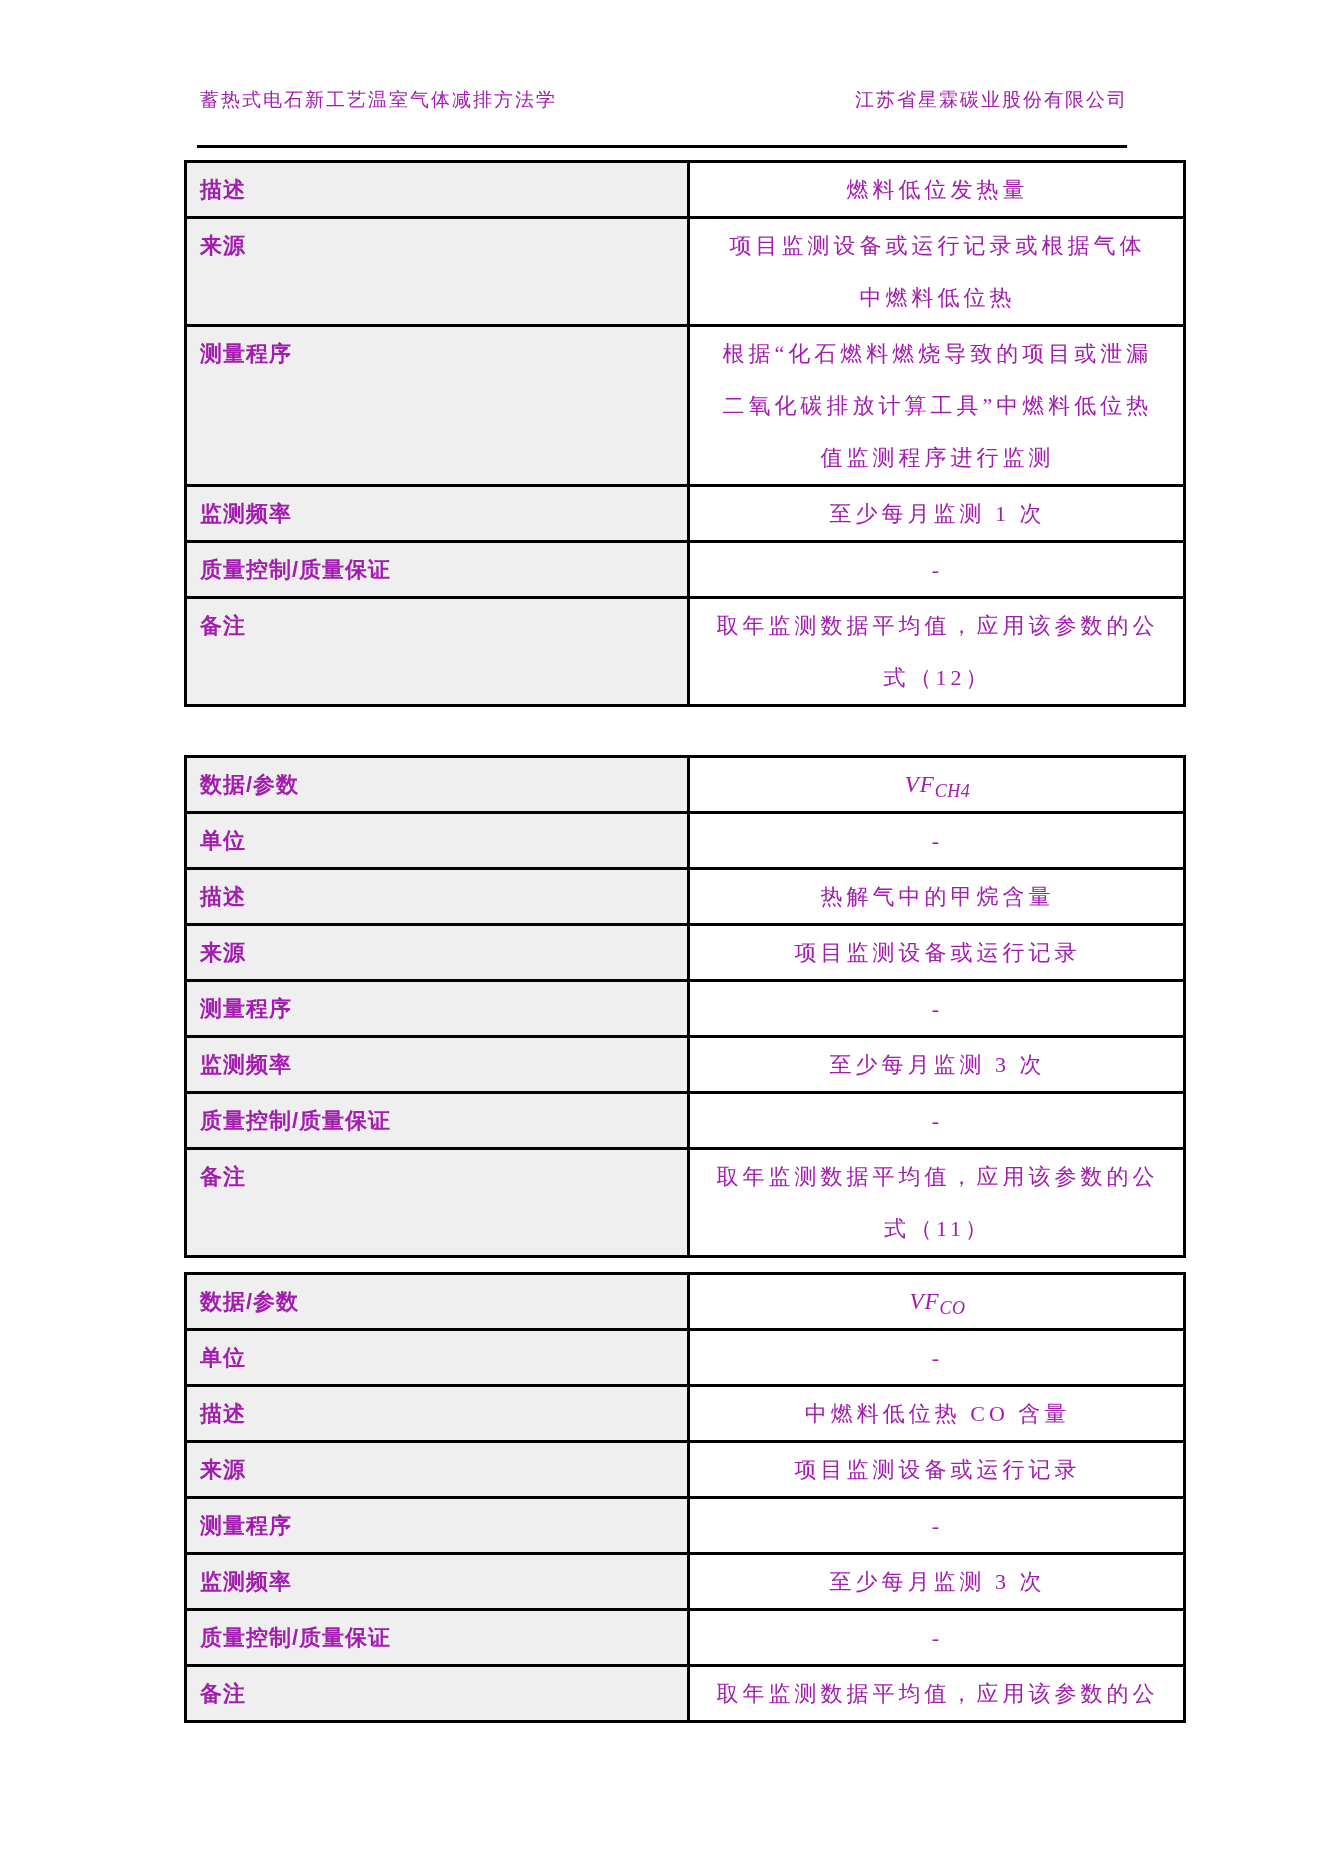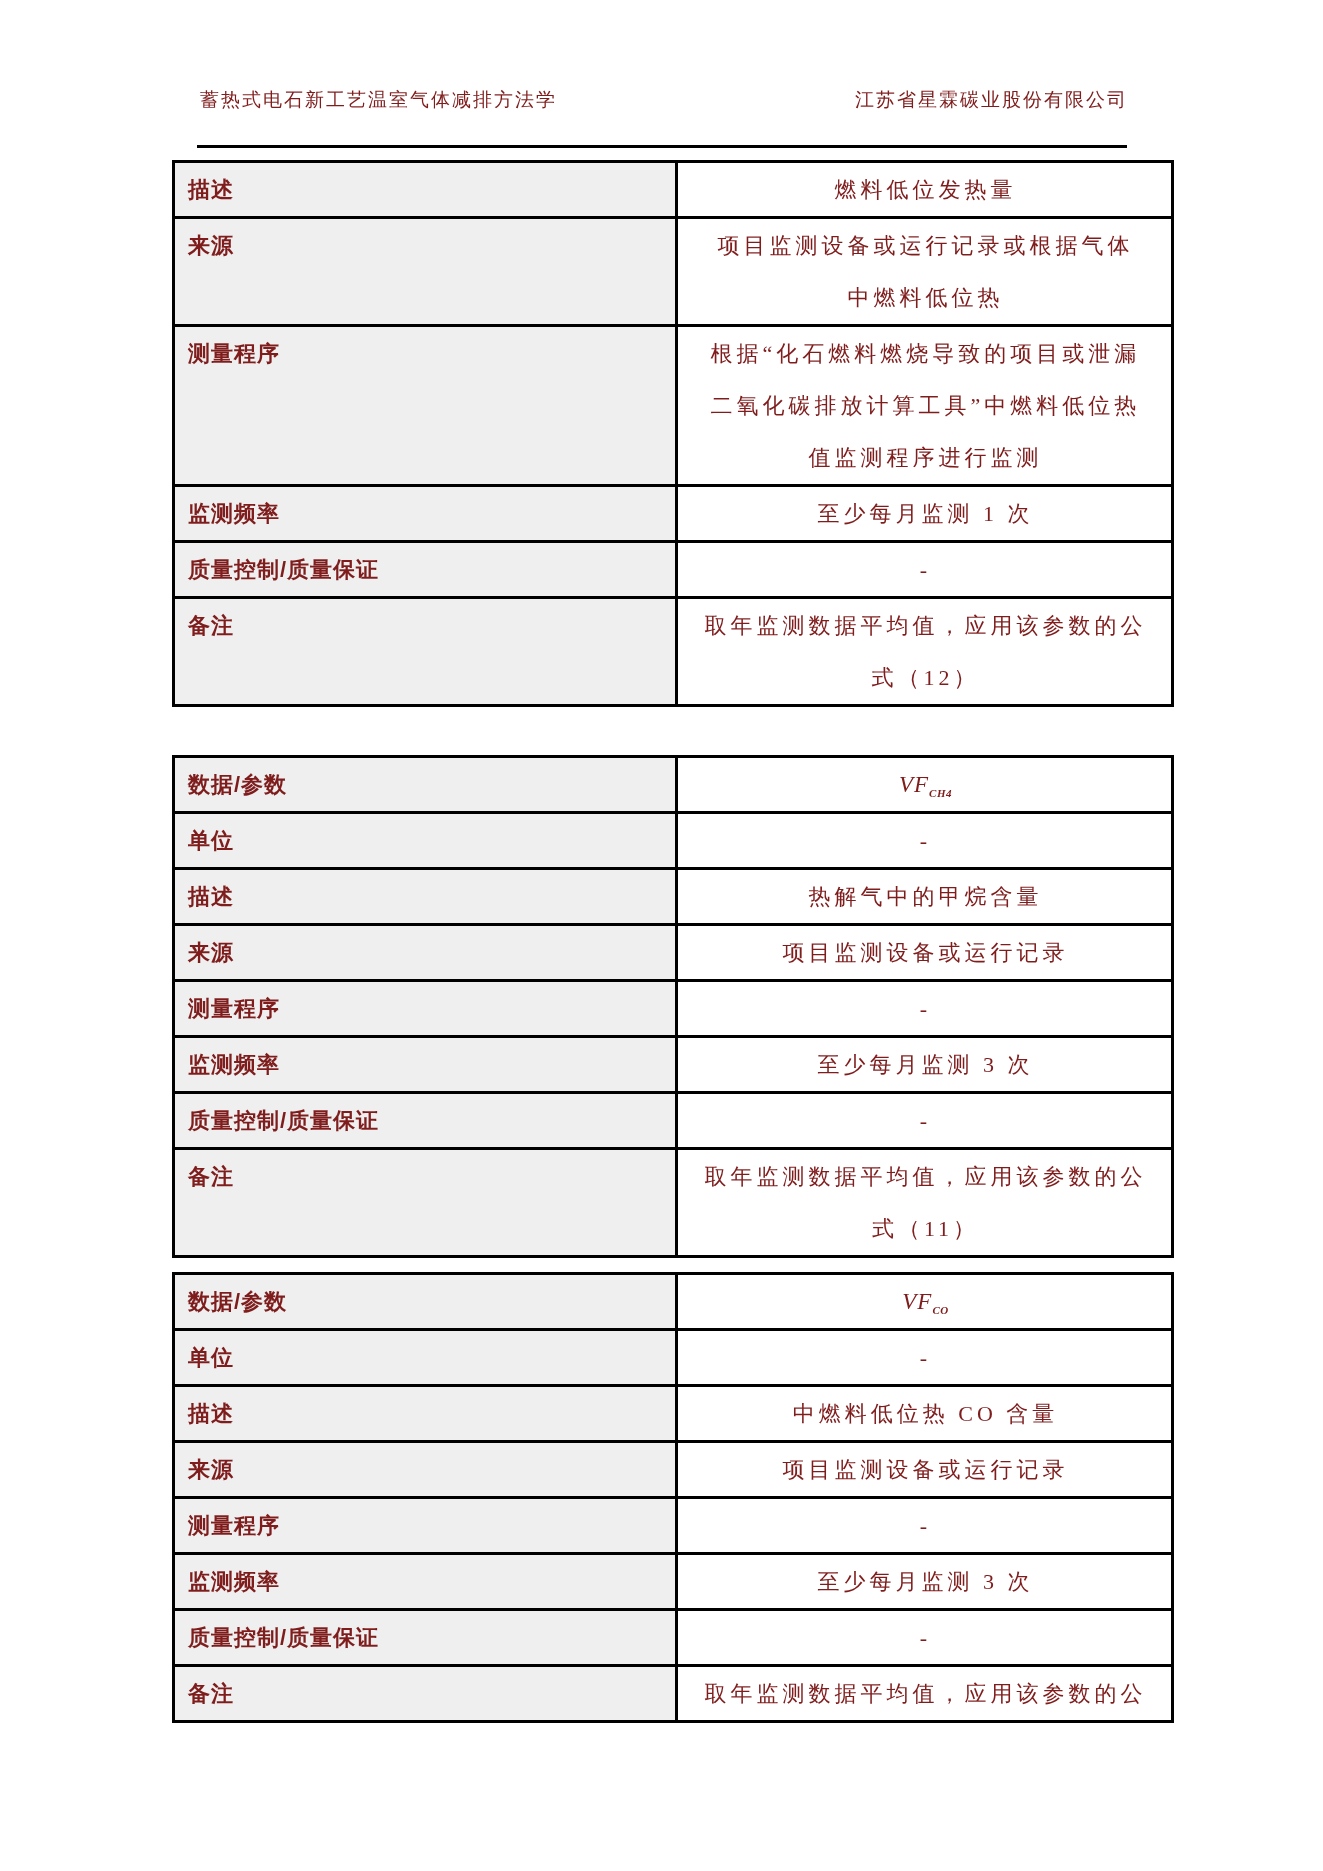--- a/index.html
+++ b/index.html
@@ -1,45 +1,45 @@
 <!DOCTYPE html>
 <html><head>
 <meta charset="utf-8">
 <style>
   html,body{margin:0;padding:0;background:#fff;}
   .page{
     position:relative;width:1323px;height:1871px;background:#ffffff;
-    font-family:"Liberation Serif","DejaVu Serif",serif;color:#7f1d1d;overflow:hidden;
+    font-family:"Liberation Serif","DejaVu Serif",serif;color:#a21caf;overflow:hidden;
   }
   .header{
     position:absolute;top:87px;left:200px;width:928px;
     display:flex;justify-content:space-between;align-items:flex-start;
     font-size:19px;letter-spacing:2px;white-space:nowrap;
   }
   .rule{position:absolute;top:145px;left:197px;width:930px;height:3px;background:#000;}
   table.ptable{
-    position:absolute;left:172px;width:946px;
+    position:absolute;left:184px;width:946px;
     border-collapse:collapse;table-layout:fixed;
   }
   .t1{top:160px}.t2{top:755px}.t3{top:1272px}
   td{border:3px solid #000;vertical-align:top;overflow:hidden;}
   td.label{
     width:475px;background:#efefef;
     font-family:"Liberation Sans","DejaVu Sans",sans-serif;
     font-weight:700;font-size:22px;letter-spacing:1px;line-height:51px;
     padding:1px 12px 0 13px;
   }
   td.value{
     width:471px;background:#ffffff;
     font-size:22px;letter-spacing:4px;line-height:52px;
     padding:1px 10px 0 12px;white-space:pre-line;text-align:center;
   }
   tr.h1{height:53px} tr.h2{height:106px} tr.h3{height:158px} tr.hcut{height:51px}
   .pbase{font-style:italic;font-size:23px;letter-spacing:1px;}
-  .psub{font-style:italic;font-size:11px;letter-spacing:0.5px;vertical-align:-5px;line-height:0;font-weight:bold;}
+  .psub{font-style:italic;font-size:18px;letter-spacing:0.5px;vertical-align:-5px;line-height:0;}
 </style>
 </head>
 <body>
 
 <div class="page">
 
   <div class="header">
     <span>蓄热式电石新工艺温室气体减排方法学</span>
     <span>江苏省星霖碳业股份有限公司</span>
   </div>

